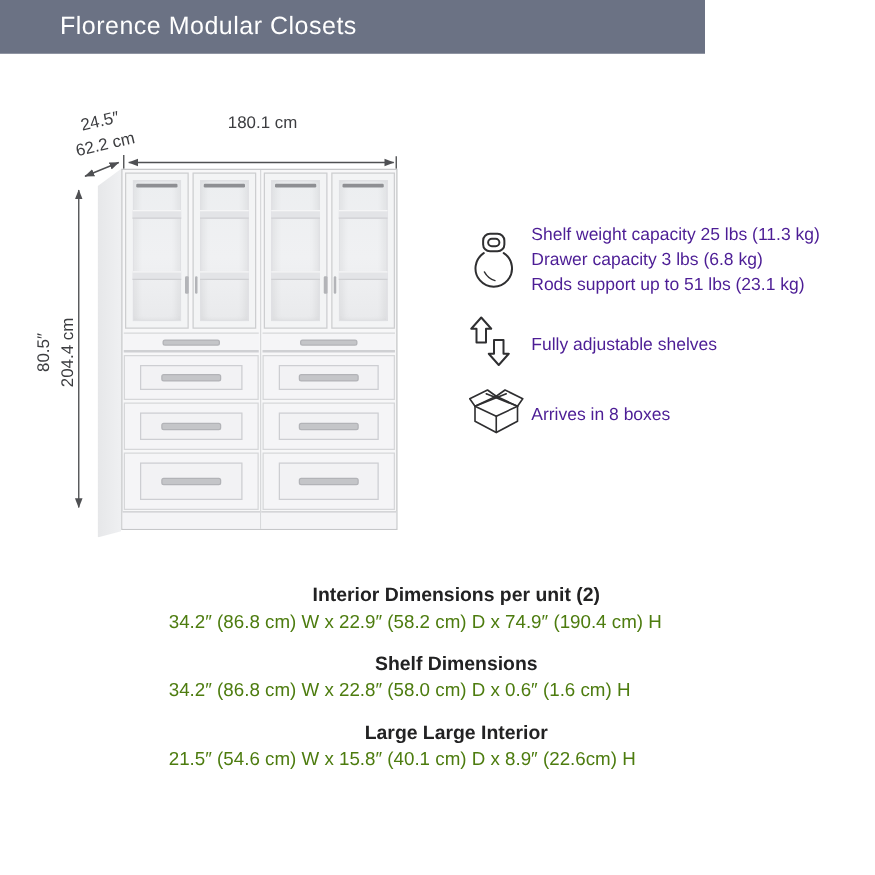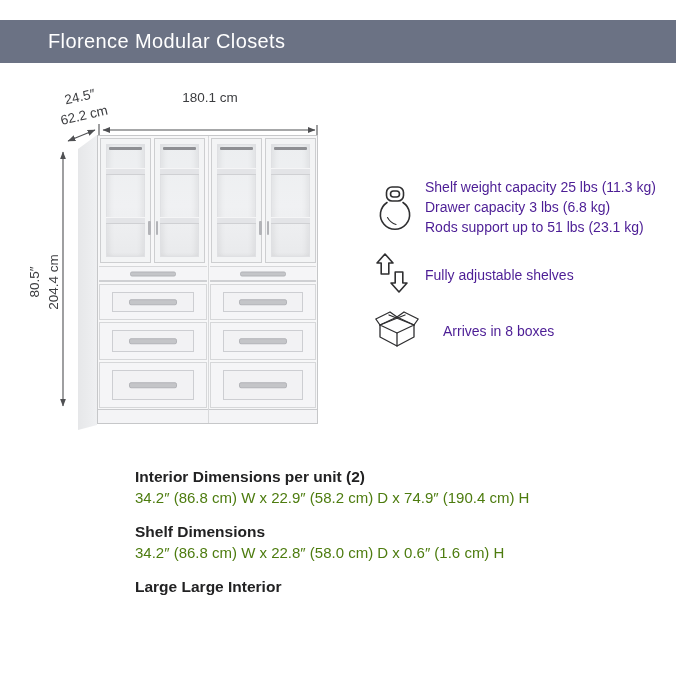--- a/index.html
+++ b/index.html
@@ -4,22 +4,22 @@
 <style>
   html,body{margin:0;padding:0;}
   body{
     width:700px;height:700px;position:relative;overflow:hidden;
     background:#ffffff;
     font-family:"Liberation Sans", sans-serif;
     -webkit-font-smoothing:antialiased;
   }
   
   .header-bar{
-    position:absolute;left:0;top:0;width:676px;height:43px;
-    background:#6b7284;display:flex;align-items:center;margin-top:20px;
+    position:absolute;left:0;top:0;width:564px;height:43px;
+    background:#6b7284;display:flex;align-items:center;
   }
   .header-title{
     color:#ffffff;font-size:20px;font-weight:500;letter-spacing:.4px;
     padding-left:48px;
   }
   
   .dim{position:absolute;color:#3c3d40;font-size:13.5px;line-height:19px;text-align:center;}
   .dim-width{left:140px;top:88px;width:140px;}
   .dim-depth{left:45px;top:87px;width:74px;transform:rotate(-13deg);}
   .dim-height{left:-16px;top:263px;width:120px;height:38px;transform:rotate(-90deg);}
@@ -67,21 +67,21 @@
     width:46px;height:3.5px;background:#c4c5c8;border:0.5px solid #b2b3b7;border-radius:2px;
   }
   .small-drawer .bar-handle{width:44px;height:3px;}
   .cab-base{position:absolute;left:0;right:0;top:273px;bottom:0;background:#f4f4f6;border-top:1px solid #c9cacd;}
   
   .feature-icon{position:absolute;}
   .feature-text{position:absolute;left:425px;color:#4c1d95;font-size:14px;line-height:20px;white-space:nowrap;}
   
   .specs{position:absolute;left:135px;top:466px;width:460px;}
   .spec-section{margin-bottom:13px;}
-  .spec-title{color:#222223;font-size:15.5px;font-weight:700;line-height:21px;}
+  .spec-title{color:#222223;font-size:15.5px;font-weight:700;line-height:21px;text-align:center;}
   .spec-value{color:#4d7c0f;font-size:15px;line-height:21px;white-space:nowrap;}
 </style>
 </head>
 <body>
 
 <div class="header-bar">
   <div class="header-title">Florence Modular Closets</div>
 </div>
 
 <svg class="dim-lines" width="700" height="470" viewBox="0 0 700 470">
@@ -216,29 +216,30 @@
   <g fill="none" stroke="#2f2f31" stroke-width="1.3" stroke-linejoin="round" stroke-linecap="round">
     <path d="M5,18 L22,10 L39,18 L22,26 Z"></path>
     <path d="M5,18 L30,8"></path>
     <path d="M39,18 L14,8"></path>
     <path d="M5,18 L0.8,12 L15,5 L22,10"></path>
     <path d="M39,18 L43.2,12 L29,5 L22,10"></path>
     <path d="M5,18 L5,30 L22,39 L39,30 L39,18"></path>
     <path d="M22,26 L22,39"></path>
   </g>
 </svg>
-<div class="feature-text" style="top:321px;margin-left:18px;">
+<div class="feature-text" style="top:321px;">
   <div>Arrives in 8 boxes</div>
 </div>
 
 <div class="specs">
   <div class="spec-section">
     <div class="spec-title">Interior Dimensions per unit (2)</div>
     <div class="spec-value">34.2″ (86.8 cm) W x 22.9″ (58.2 cm) D x 74.9″ (190.4 cm) H</div>
   </div>
   <div class="spec-section">
     <div class="spec-title">Shelf Dimensions</div>
     <div class="spec-value">34.2″ (86.8 cm) W x 22.8″ (58.0 cm) D x 0.6″ (1.6 cm) H</div>
   </div>
   <div class="spec-section">
     <div class="spec-title">Large Large Interior</div>
+    <div class="spec-value">21.5″ (54.6 cm) W x 15.8″ (40.1 cm) D x 8.9″ (22.6cm) H</div>
   </div>
 </div>
 
 </body></html>

